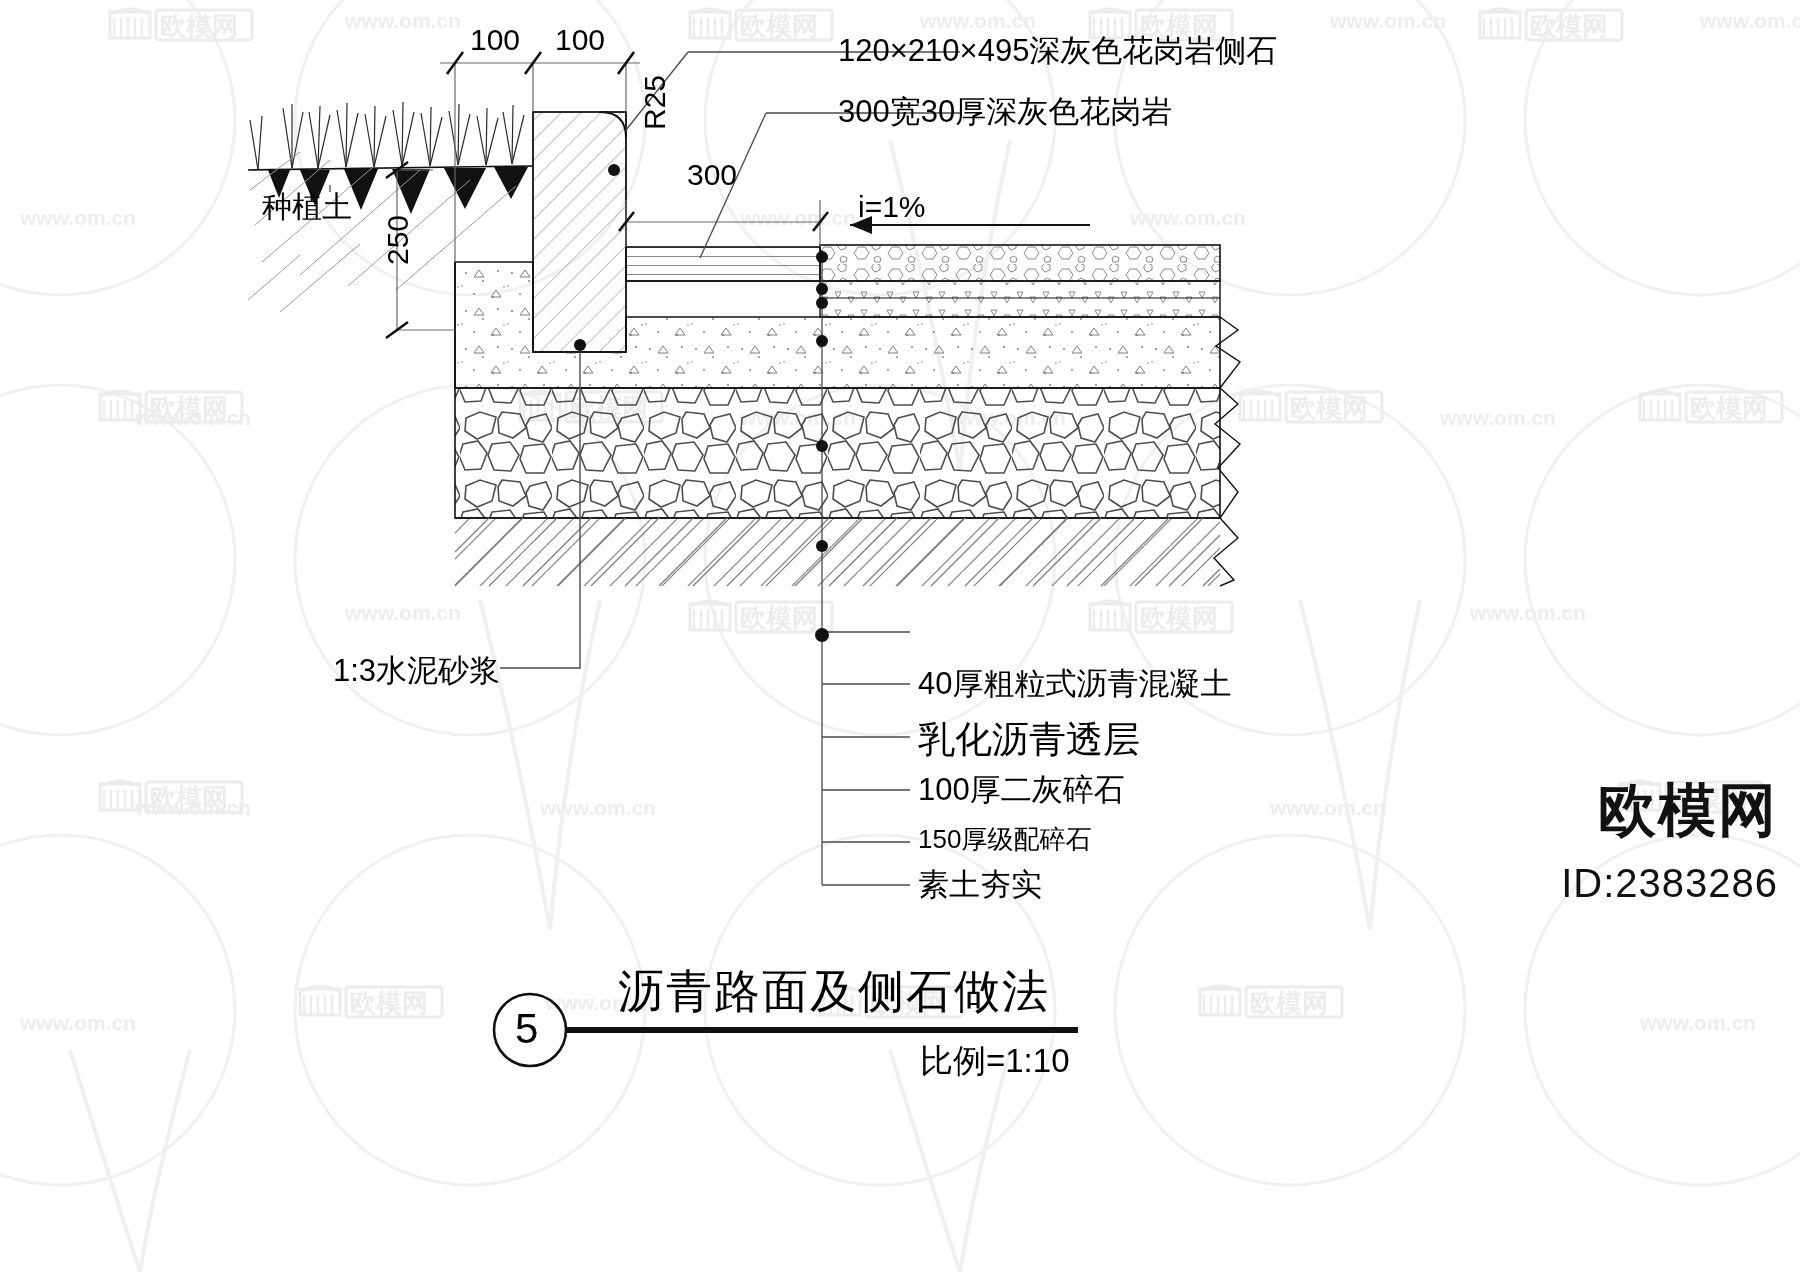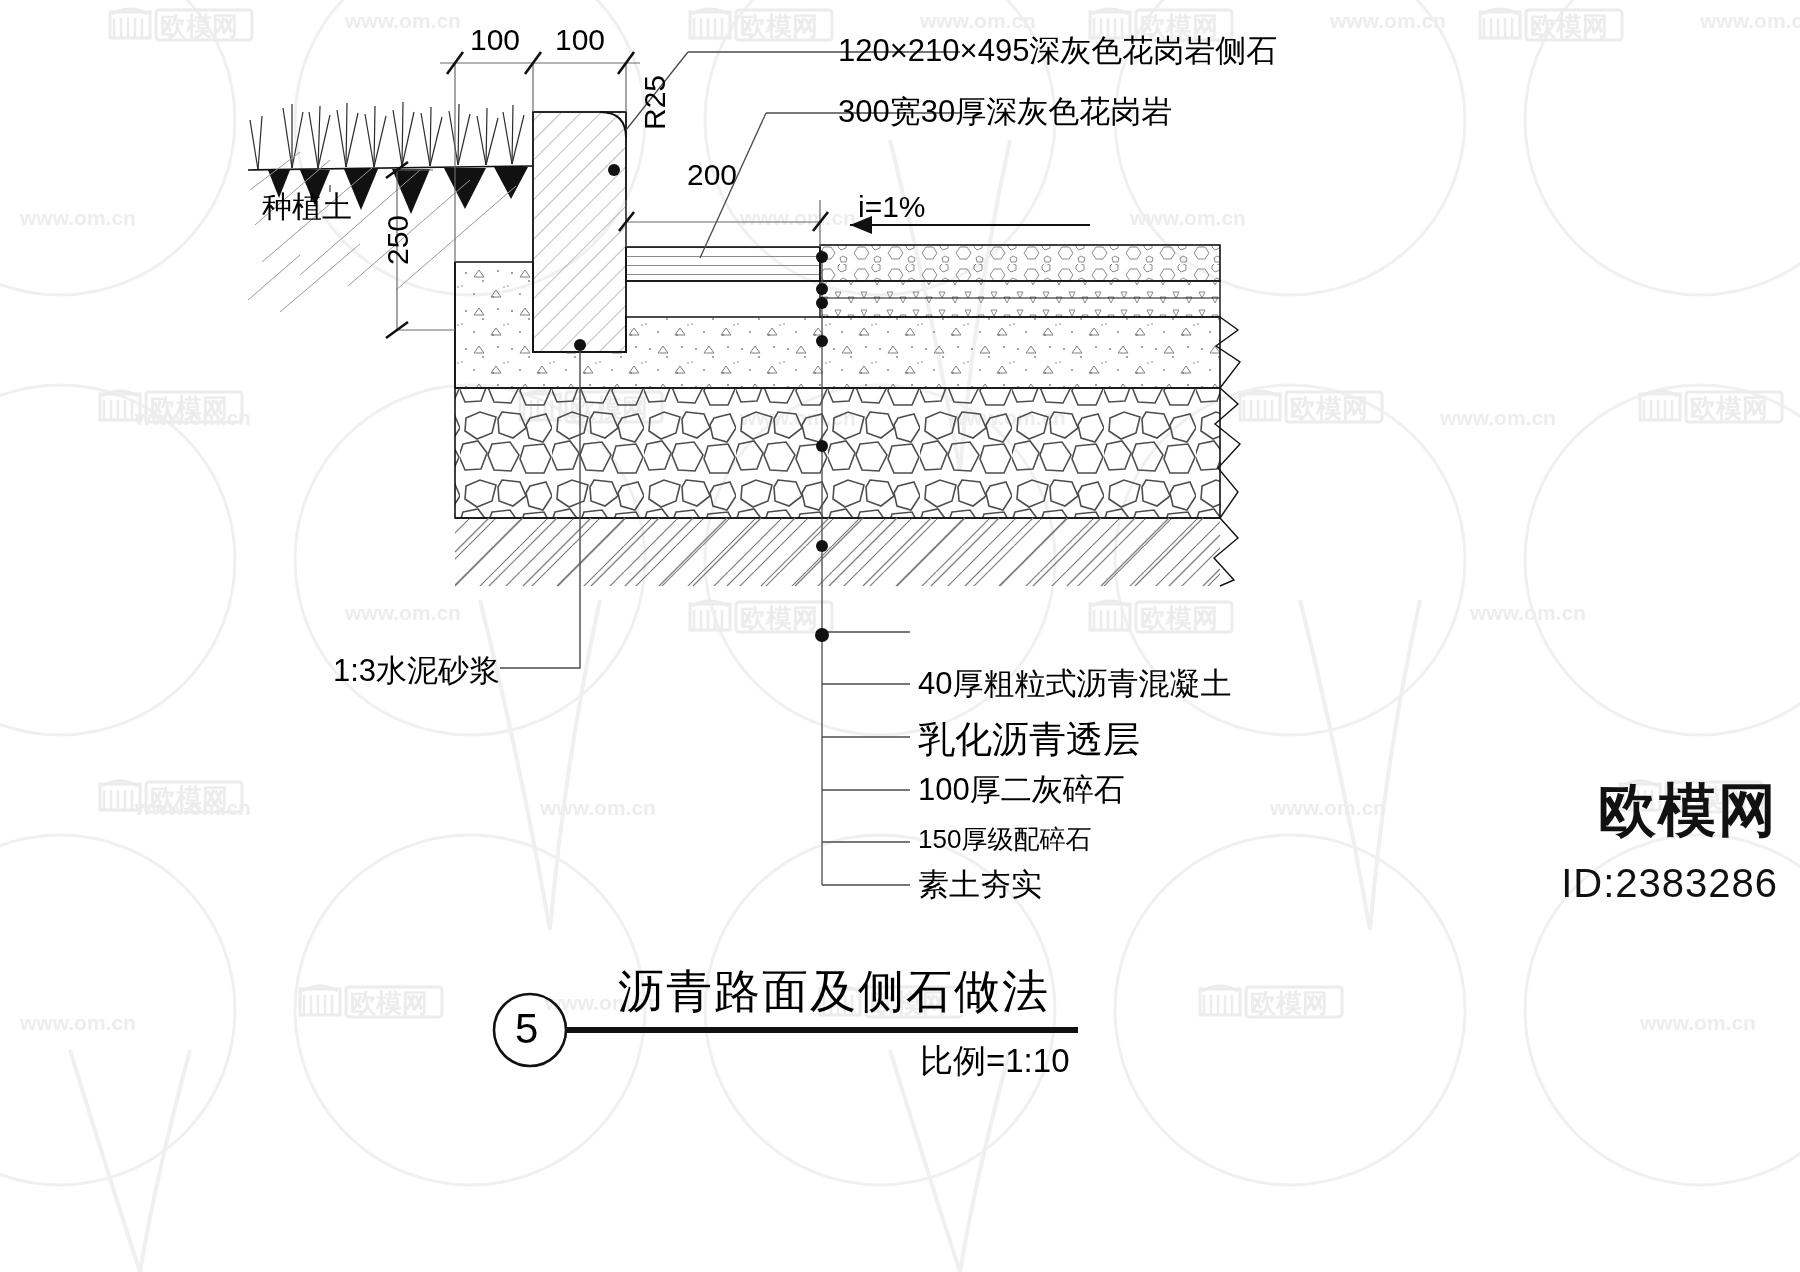--- a/index.html
+++ b/index.html
@@ -394,21 +394,21 @@
       <circle cx="530" cy="1030" r="36" fill="none" stroke="#111" stroke-width="2.6"></circle>
       <line x1="566" y1="1030" x2="1078" y2="1030" stroke="#111" stroke-width="6"></line>
     </g>
   </svg>
 
   <div class="txt-layer">
 
     <div class="lbl dim" style="left:470px;top:25px;">100</div>
     <div class="lbl dim" style="left:555px;top:25px;">100</div>
     <div class="lbl dim rot90" style="left:383px;top:265px;">250</div>
-    <div class="lbl dim" style="left:687px;top:160px;">200</div>
+    <div class="lbl dim" style="left:687px;top:160px;">300</div>
     <div class="lbl dim rot90" style="left:640px;top:130px;">R25</div>
     <div class="lbl dim" style="left:858px;top:192px;">i=1%</div>
 
     <div class="lbl cn" style="left:838px;top:35px;font-size:31px;">120×210×495深灰色花岗岩侧石</div>
     <div class="lbl cn" style="left:838px;top:96px;font-size:31px;">300宽30厚深灰色花岗岩</div>
 
     <div class="lbl cn" style="left:262px;top:192px;font-size:30px;">种植土</div>
     <div class="lbl cn" style="left:333px;top:655px;font-size:31px;">1:3水泥砂浆</div>
 
     <div class="lbl cn" style="left:918px;top:668px;font-size:31px;">40厚粗粒式沥青混凝土</div>

